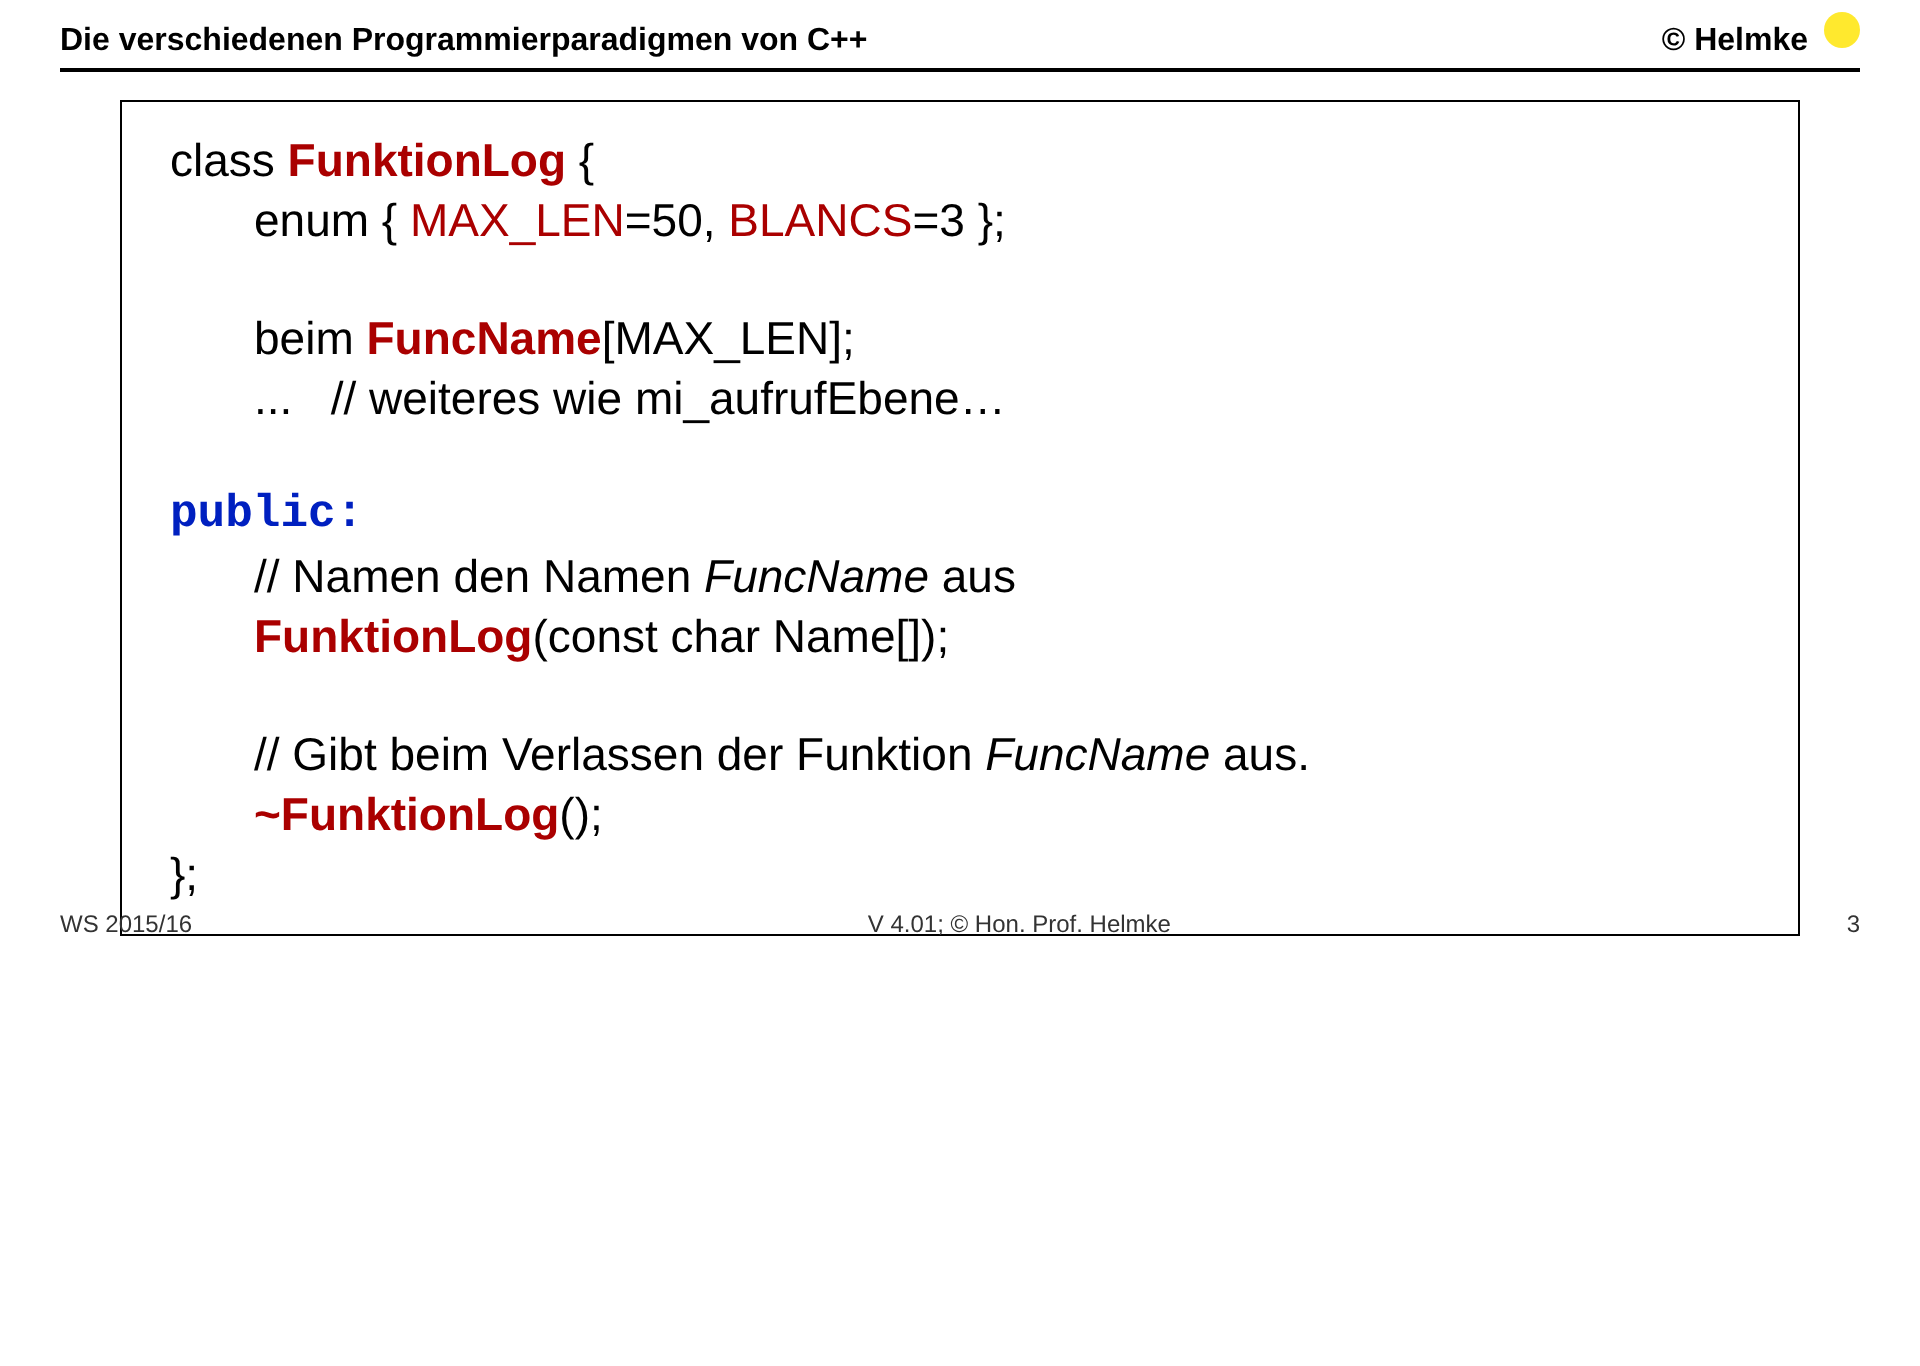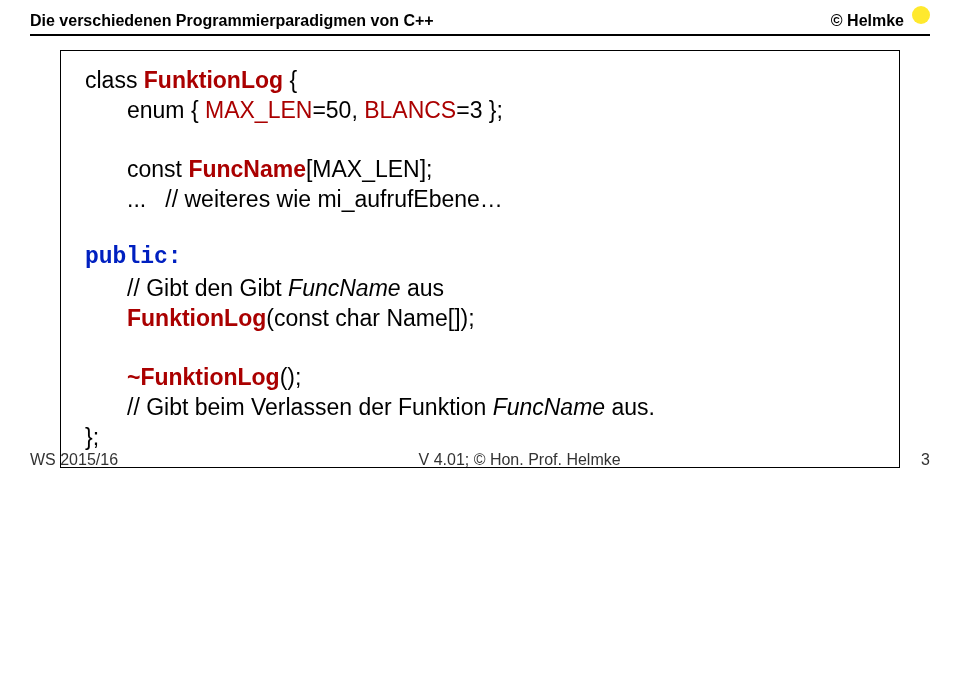--- a/index.html
+++ b/index.html
@@ -66,21 +66,21 @@
   .kw-blue { color: #0020c0; font-weight: bold; font-family: Liberation Mono, monospace; }
   .italic { font-style: italic; }
   .gap { height: 28px; }
   .footer {
     position: absolute;
     left: 30px;
     right: 30px;
     bottom: 20px;
     display: flex;
     justify-content: space-between;
-    font-size: 16px;
+    font-size: 12px;
     color: #333;
   }
 </style>
 </head>
 <body>
 
 <div class="slide">
 
   <div class="header-row">
     <span>Die verschiedenen Programmierparadigmen von C++</span>
@@ -89,29 +89,29 @@
       <span class="dot"></span>
     </span>
   </div>
   <hr class="hr">
 
 
   <div class="codebox">
     <div><span>class </span><span class="ident">FunktionLog</span><span> {</span></div>
     <div class="ind1"><span>enum { </span><span class="kw">MAX_LEN</span><span>=50, </span><span class="kw">BLANCS</span><span>=3 };</span></div>
     <div class="gap"></div>
-    <div class="ind1"><span>const </span><span class="ident">FuncName</span><span>[MAX_LEN];</span></div>
+    <div class="ind1"><span>beim </span><span class="ident">FuncName</span><span>[MAX_LEN];</span></div>
     <div class="ind1">...   // weiteres wie mi_aufrufEbene…</div>
     <div class="gap"></div>
     <div class="kw-blue">public:</div>
-    <div class="ind1"><span>// Gibt den Gibt </span><span class="italic">FuncName</span><span> aus</span></div>
+    <div class="ind1"><span>// Namen den Namen </span><span class="italic">FuncName</span><span> aus</span></div>
     <div class="ind1"><span class="ident">FunktionLog</span><span>(const char Name[]);</span></div>
     <div class="gap"></div>
+    <div class="ind1"><span>// Gibt beim Verlassen der Funktion </span><span class="italic">FuncName</span><span> aus.</span></div>
     <div class="ind1"><span class="ident">~FunktionLog</span><span>();</span></div>
-    <div class="ind1"><span>// Gibt beim Verlassen der Funktion </span><span class="italic">FuncName</span><span> aus.</span></div>
     <div>};</div>
   </div>
 
   <div class="footer">
     <span>WS 2015/16</span>
     <span>V 4.01; © Hon. Prof. Helmke</span>
     <span>3</span>
   </div>
 
 </div>

